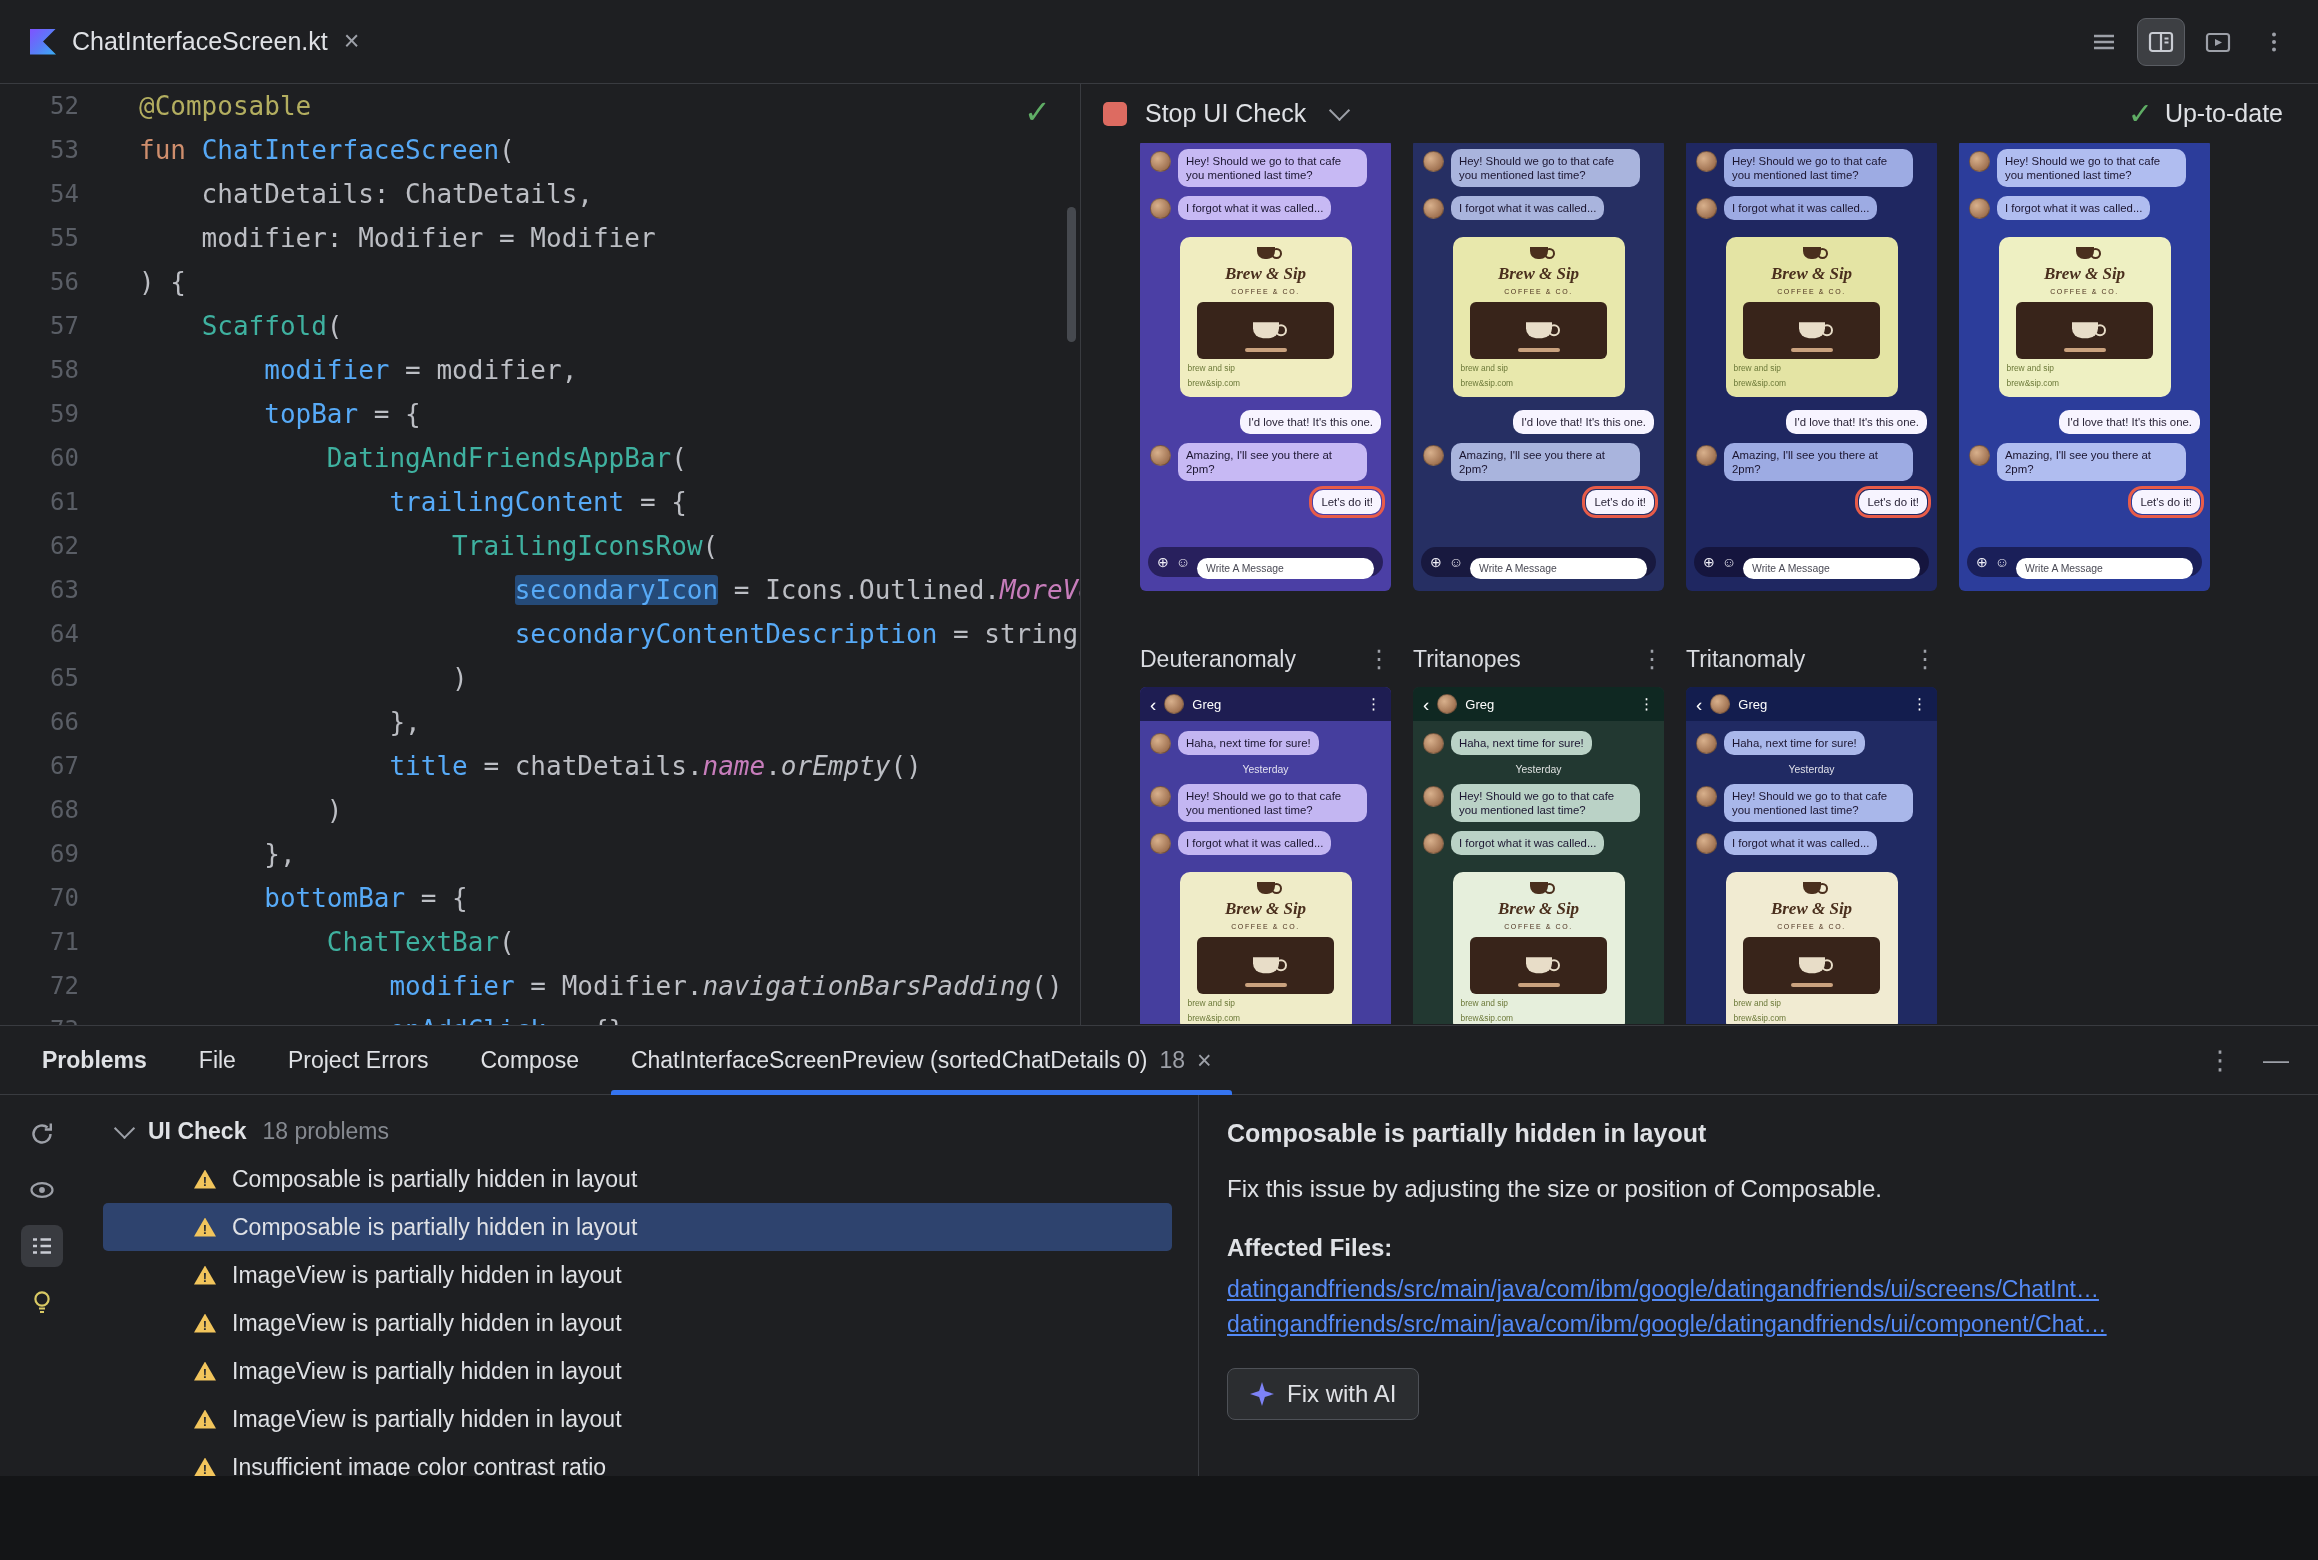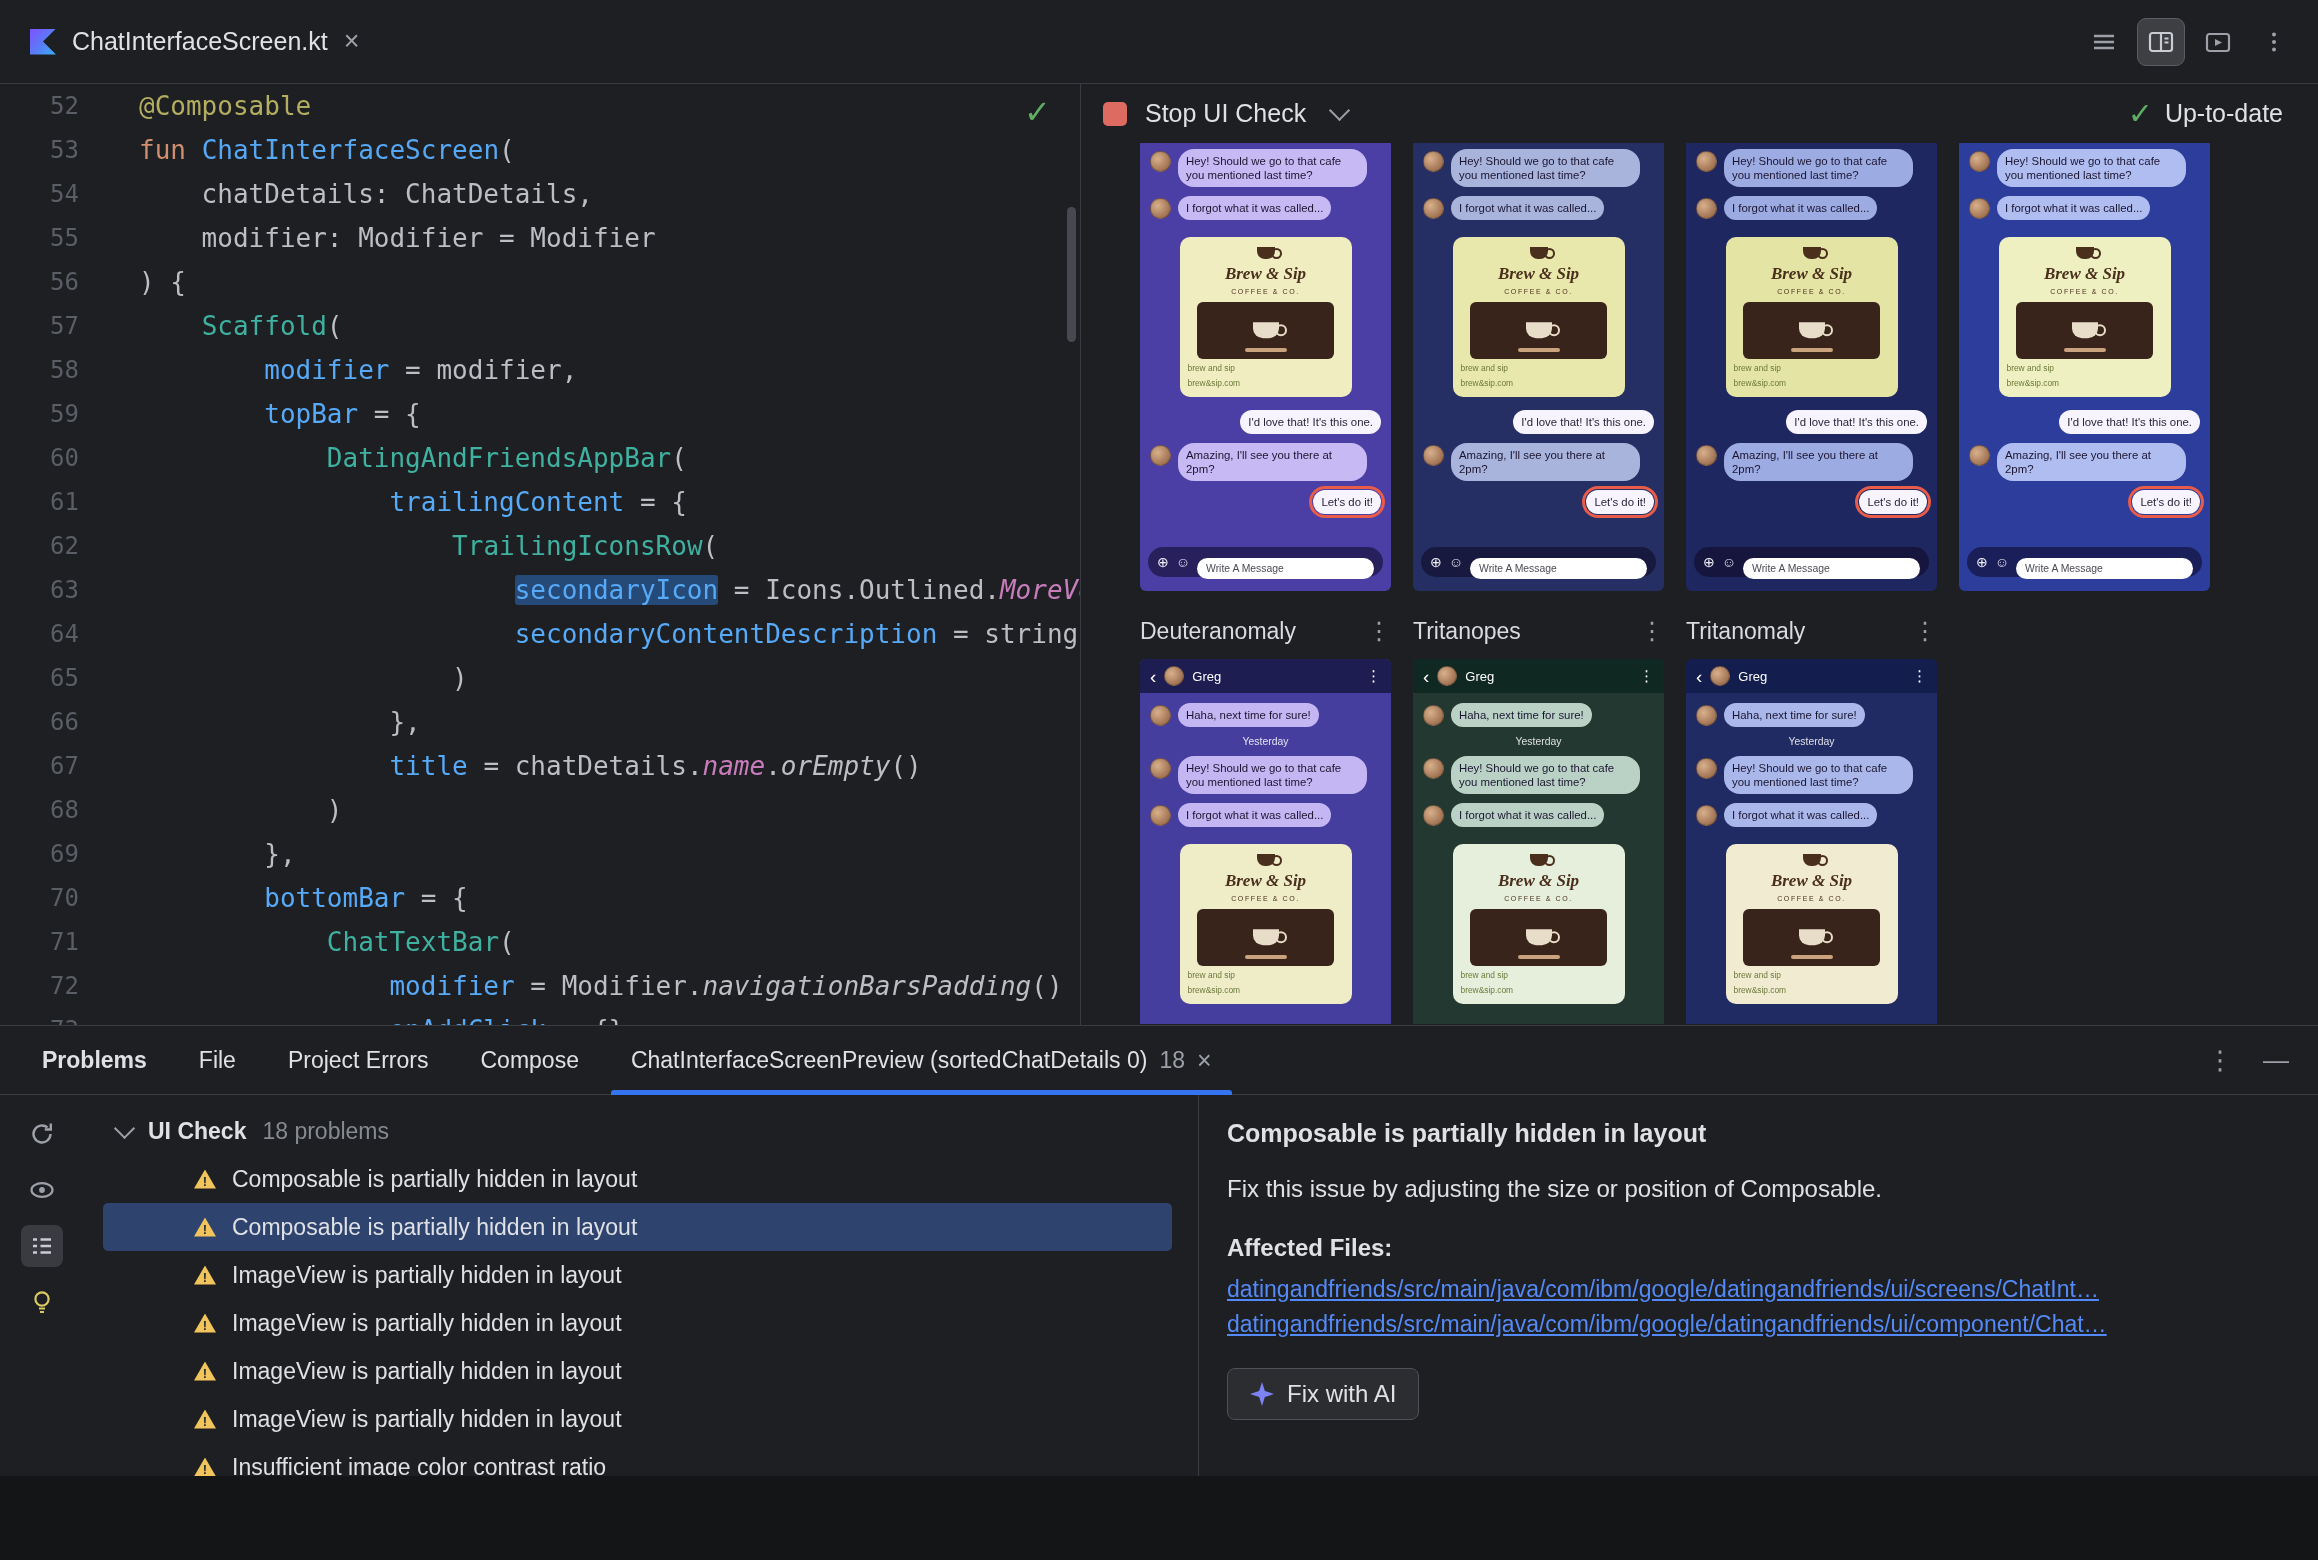--- a/index.html
+++ b/index.html
@@ -46,37 +46,37 @@
   .chev{width:13px;height:13px;border-right:2.5px solid #9da0a8;border-bottom:2.5px solid #9da0a8;
         transform:rotate(45deg);display:inline-block;}
   .toolbar-chevron{margin-left:26px;margin-top:-6px;}
   .uptodate{margin-left:auto;display:flex;align-items:center;gap:12px;font-size:25px;color:#dfe1e5;}
   .uptodate .ck{color:#5fad65;font-size:30px;}
 
   .canvas{position:relative;height:881px;overflow:hidden;}
   .phone-row{display:flex;gap:22px;padding-left:59px;}
   .row1{margin-top:-4px;}
   .labels-row{display:flex;gap:22px;padding-left:59px;margin-top:26px;margin-bottom:14px;}
-  .label-cell{width:251px;display:flex;align-items:center;justify-content:space-between;}
+  .label-cell{width:251px;display:flex;align-items:center;justify-content:space-between;margin-top:28px;}
   .label-text{font-size:23px;color:#d9dbe0;}
   .label-kebab,.kebab{color:#9da0a8;font-size:24px;}
 
   .phone{width:251px;border-radius:6px;position:relative;overflow:hidden;flex:none;}
   .phone.tall{height:452px;}
   .phone.short{height:436px;}
   .ph-header{height:34px;display:flex;align-items:center;gap:8px;padding:0 10px;color:#fff;font-size:13px;}
   .ph-header .back{font-size:19px;line-height:1;color:#fff;}
   .ph-header .kebab{margin-left:auto;font-size:15px;color:#fff;}
   .ph-header .avatar{width:18px;height:18px;margin-top:0;}
   .ph-body{padding:10px 10px 0;display:flex;flex-direction:column;gap:9px;}
   .msg{display:flex;gap:7px;align-items:flex-start;}
   .msg.right{justify-content:flex-end;}
   .avatar{width:19px;height:19px;border-radius:50%;flex:none;margin-top:2px;
           background:radial-gradient(circle at 35% 35%,#d8b08c,#8a5a3b);border:1px solid rgba(0,0,0,.25);}
-  .bubble{font-size:11.4px;line-height:14px;padding:5px 8px;border-radius:16px;max-width:173px;color:#1b1530;}
+  .bubble{font-size:11.4px;line-height:14px;padding:5px 8px;border-radius:10px;max-width:173px;color:#1b1530;}
   .bubble.right{background:#f7f4ff;color:#2a2438;}
   .bubble.flagged{outline:3px solid #e85c49;outline-offset:1px;}
   .day{align-self:center;font-size:10.4px;color:rgba(255,255,255,.85);}
   .inputbar{position:absolute;left:8px;right:8px;bottom:14px;height:30px;border-radius:15px;
             background:rgba(12,8,34,.55);display:flex;align-items:center;gap:7px;padding:0 9px;}
   .inputbar .ic{color:#efeef6;font-size:14px;line-height:1;}
   .pill{flex:1;height:21px;background:#ffffff;border-radius:11px;display:flex;align-items:center;
         padding:0 9px;font-size:10.4px;color:#4a4a55;margin-top:12px;}
 
   .bcard{align-self:center;width:156px;border-radius:10px;padding:10px 8px 8px;margin:8px 0 4px;

